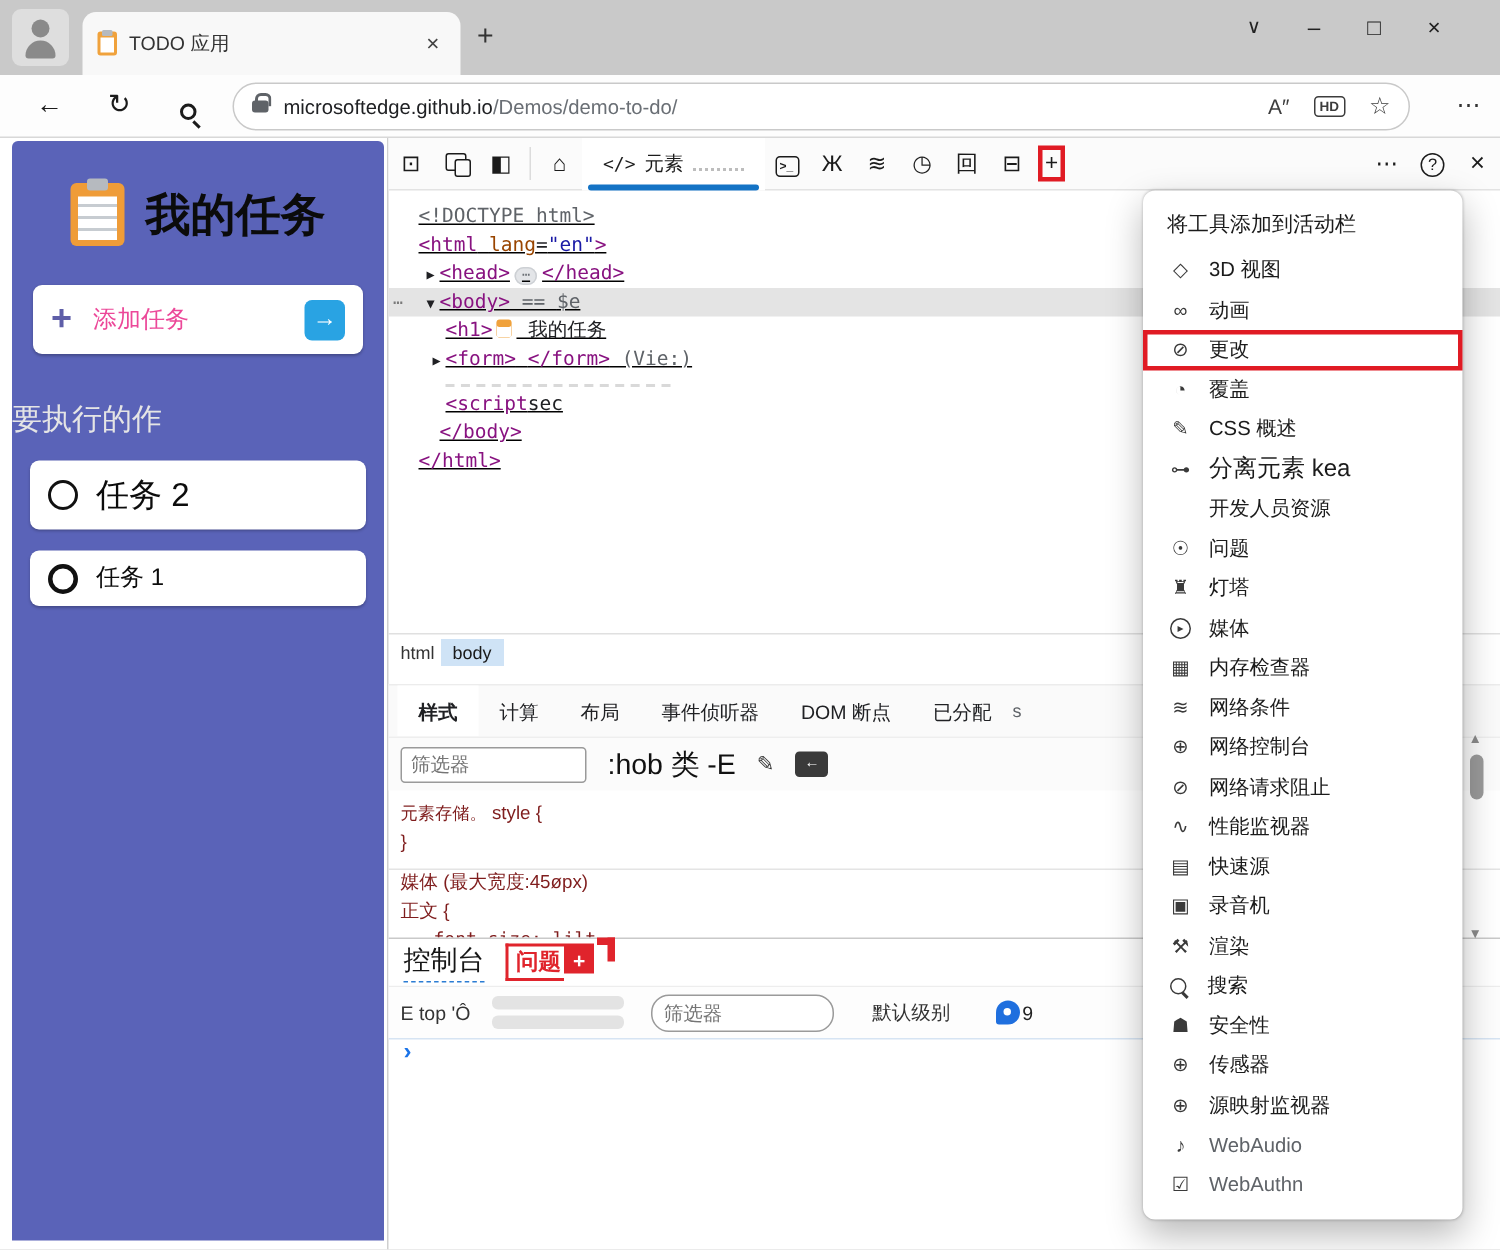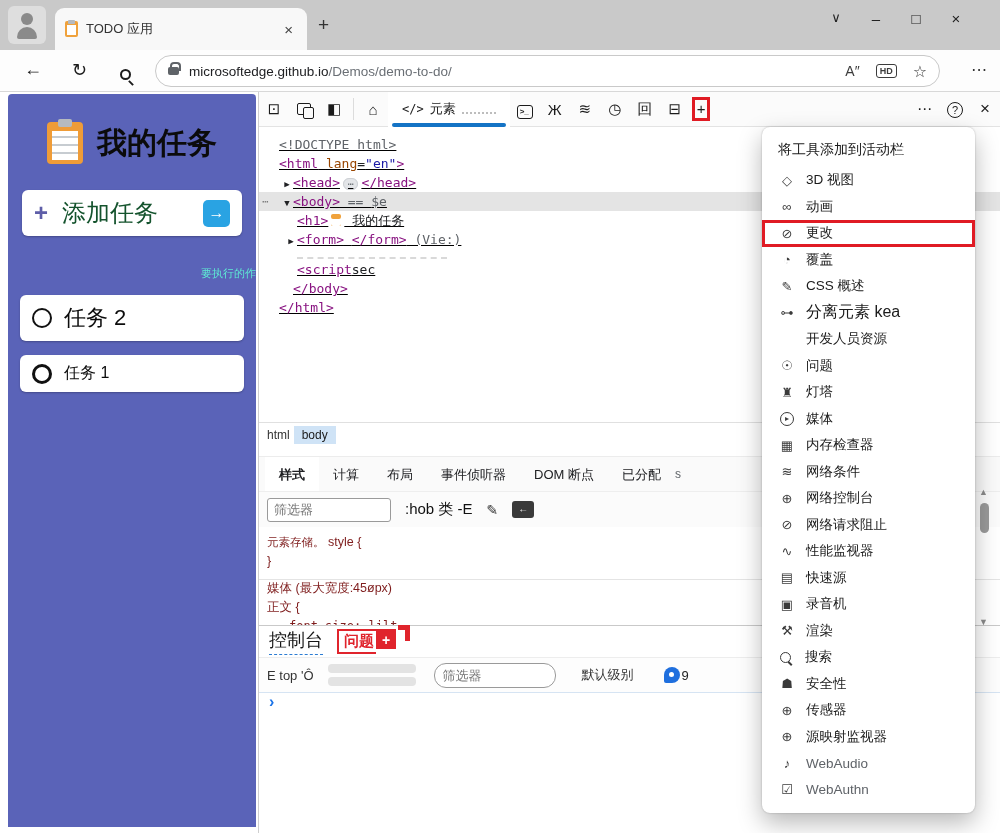--- a/index.html
+++ b/index.html
@@ -44,23 +44,23 @@
   .purple { position:absolute; left:8px; top:2px; width:248px; height:733px; background:#5a63b8; border-radius:4px 4px 0 0; }
   .app-header { display:flex; align-items:center; justify-content:center; gap:14px; padding-top:28px; }
   .clipboard { width:36px; height:42px; background:#ef9c38; border-radius:4px; position:relative; flex:0 0 auto; }
   .clipboard::before { content:""; position:absolute; left:5px; top:9px; right:5px; bottom:4px; background:#fff;
      background-image:linear-gradient(#c7ccd1 2px, transparent 2px),linear-gradient(#c7ccd1 2px, transparent 2px),linear-gradient(#c7ccd1 2px, transparent 2px);
      background-size:100% 8px; background-position:0 5px; background-repeat:repeat-y; }
   .clipboard::after { content:""; position:absolute; left:11px; top:-3px; width:14px; height:8px; background:#b6babf; border-radius:2px; }
   .app-title { font-size:30px; font-weight:bold; color:#0b0b0b; }
   .add-card { margin:26px 14px 0 14px; height:46px; background:#fff; border-radius:6px; display:flex; align-items:center; padding:0 12px; box-shadow:0 1px 2px rgba(0,0,0,.25); }
   .add-plus { font-size:24px; font-weight:bold; color:#5e5ea8; margin-right:14px; }
-  .add-label { font-size:24px; color:#14532d; flex:1; }
+  .add-label { font-size:16px; color:#ec4899; flex:1; }
   .add-go { width:27px; height:27px; background:#29a3e3; border-radius:5px; color:#fff; font-size:16px; font-weight:bold; display:flex; align-items:center; justify-content:center; }
-  .list-heading { text-align:right; margin-top:30px; font-size:11px; color:#5eead4; }
+  .list-heading { text-align:left; margin-top:30px; font-size:20px; color:#e5e5e5; }
   .task-card { margin:14px 12px 0 12px; background:#fff; border-radius:6px; display:flex; align-items:center; padding:8px 12px; box-shadow:0 1px 2px rgba(0,0,0,.25); }
   .ring { border-radius:50%; flex:0 0 auto; }
   .ring-2 { width:20px; height:20px; border:2.5px solid #111; margin-right:12px; }
   .ring-1 { width:20px; height:20px; border:3.5px solid #111; margin-right:12px; }
   .task-label-2 { font-size:22px; color:#0c0c0c; }
   .task-label-1 { font-size:16px; color:#0c0c0c; }
 
   
   .devtools { position:absolute; left:258px; top:92px; width:742px; height:741px; background:#fff; border-left:1px solid #cfcfcf; display:flex; flex-direction:column; }
   .dt-toolbar { height:35px; flex:0 0 auto; display:flex; align-items:center; background:#fbfbfb; border-bottom:1px solid #e3e3e3; position:relative; }
@@ -96,21 +96,21 @@
   .bc-html { color:#333; }
   .bc-body { background:#cfe3f6; color:#1a1a1a; padding:2px 8px; }
 
   .panel-tabs { height:35px; flex:0 0 auto; display:flex; align-items:center; border-top:1px solid #ececec; background:#fafafa; padding-left:6px;margin-top:10px; }
   .panel-tab { font-size:13px; color:#202124; padding:0 14px; height:35px; line-height:35px; }
   .panel-tab.active { background:#fff; font-weight:bold; }
   .tab-partial { font-size:12px; color:#5f6368; }
 
   .filter-row { height:36px; flex:0 0 auto; display:flex; align-items:center; background:#fbfbfb; border-top:1px solid #eee; padding-left:8px; gap:14px; }
   .f-input { width:124px; height:24px; border:1px solid #9a9a9a; border-radius:3px; font-size:13px; padding:0 6px; background:#fff; font-family:inherit; }
-  .hob { font-size:15px; color:#111; }
+  .hob { font-size:19px; color:#111; }
   .brush { font-size:14px; color:#333; }
   .darkbox { display:inline-block; width:22px; height:17px; background:#3a3a3a; border-radius:3px; color:#fff; font-size:10px; line-height:16px; text-align:center; }
 
   .rules { height:98px; flex:0 0 auto; font-size:12.5px; color:#7f1d1d; padding:6px 0 0 8px; position:relative; }
   .r-line { height:19px; line-height:19px; }
   .r-sel { font-size:11.5px; }
   .r-div { position:absolute; left:0; right:0; top:52px; border-top:1px solid #e4e4e4; }
   .r-prop { padding-left:22px; font-family:"DejaVu Sans Mono",monospace; font-size:12px; }
 
   .drawer-tabs { height:32px; flex:0 0 auto; border-top:1px solid #c9c9c9; display:flex; align-items:center; padding-left:10px; background:#fff; position:relative; }

